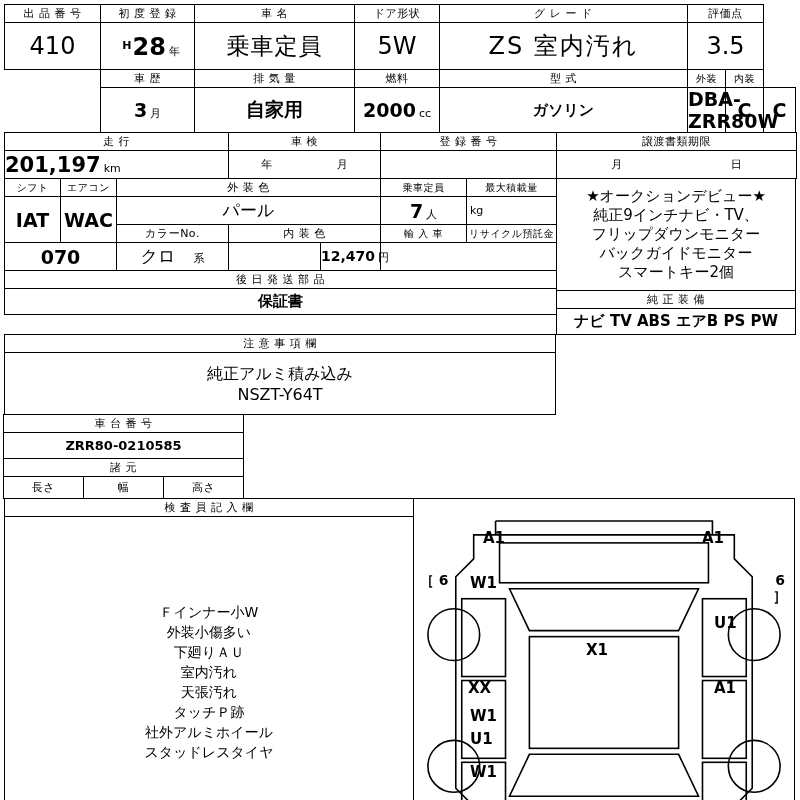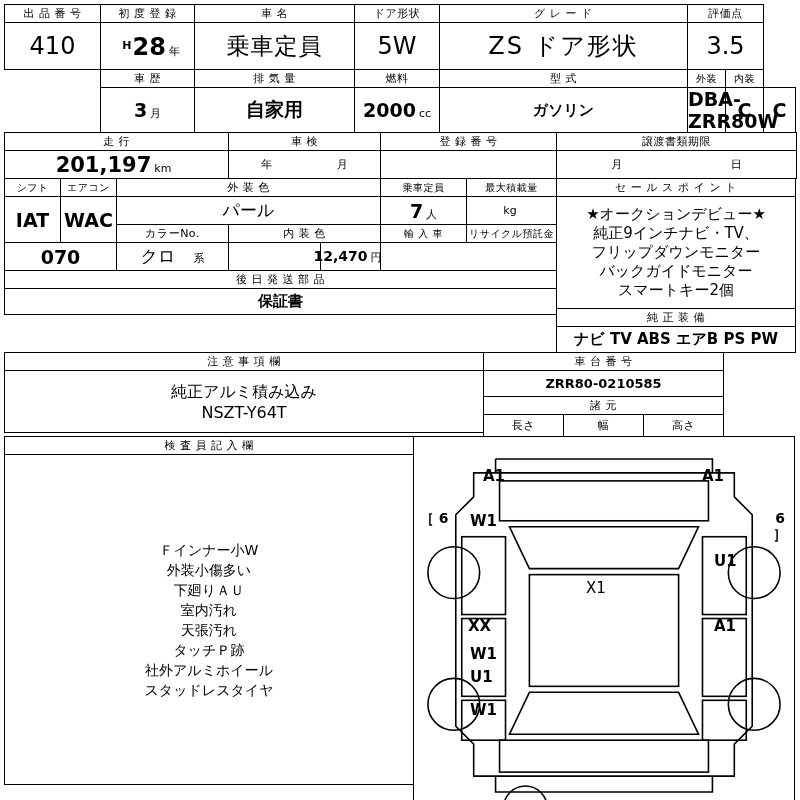--- a/index.html
+++ b/index.html
@@ -36,21 +36,21 @@
   .val-md { font-size: 17px; font-weight: bold; }
   .sml { font-size: 10px; font-weight: normal; }
   .nob { border: none !important; }
   .noleft { border-left: none !important; }
   .noright { border-right: none !important; }
   .l { text-align: left; padding-left: 5px; }
   .r { text-align: right; padding-right: 5px; }
 
   
   .flexrow { display: flex; align-items: baseline; justify-content: center; height: 100%; }
-  .flexrow.right { justify-content: center; padding-right: 6px; }
+  .flexrow.right { justify-content: flex-start; padding-right: 6px; }
   .unit { font-size: 11px; font-weight: normal; margin-left: 3px; }
 
   
   .block-body {
     text-align: left;
     padding: 2px 4px;
     font-size: 15px;
     font-weight: bold;
     line-height: 19px;
     vertical-align: top;
@@ -103,21 +103,21 @@
         </div>
       </td>
       <td class="noleft">
         <div class="flexrow" style="justify-content:flex-start;line-height:34px;margin-top:7px;">
           <span style="font-size:24px;font-weight:bold;">28</span>
           <span class="unit">年</span>
         </div>
       </td>
       <td class="val val-lg" style="font-size:23px;letter-spacing:1px;">乗車定員</td>
       <td class="val val-lg">5W</td>
-      <td class="val val-lg" style="letter-spacing:2px;">ZS ドア形状</td>
+      <td class="val val-lg" style="letter-spacing:2px;">ZS 室内汚れ</td>
       <td class="val val-lg" colspan="2">3.5</td>
     </tr>
     <tr>
       <td rowspan="2" class="nob" style="border:none"></td>
       <td class="lbl" colspan="2">車 歴</td>
       <td class="lbl">排 気 量</td>
       <td class="lbl">燃料</td>
       <td class="lbl">型 式</td>
       <td class="lbl sml">外装</td>
       <td class="lbl sml">内装</td>
@@ -251,23 +251,20 @@
         <td class="lbl" colspan="8">後 日 発 送 部 品</td>
       </tr>
       <tr style="height:26px">
         <td class="l" colspan="8" style="font-size:15px;font-weight:bold">保証書</td>
       </tr>
     </tbody>
       </table>
 
     <table class="grid" style="width:240px;float:left;margin-top:-1px;margin-left:-1px;">
       <tbody>
-          <tr>
-        <td class="lbl">セ ー ル ス ポ イ ン ト</td>
-      </tr>
       <tr>
         <td class="block-body" style="height:112px">
           <div>★オークションデビュー★</div>
           <div>純正9インチナビ・TV、</div>
           <div>フリップダウンモニター</div>
           <div>バックガイドモニター</div>
           <div>スマートキー2個</div>
         </td>
       </tr>
       <tr>
@@ -275,21 +272,21 @@
       </tr>
       <tr style="height:26px">
         <td style="font-size:15px;font-weight:bold">ナビ TV ABS エアB PS PW</td>
       </tr>
     </tbody>
       </table>
     <div style="clear:both"></div>
   </div>
 
   <div style="position:relative;">
-    <table class="grid" style="width:480px;float:left;margin-top:-1px;border-radius:18px;">
+    <table class="grid" style="width:552px;float:left;margin-top:-1px;border-radius:18px;">
       <tbody>
           <tr>
         <td class="lbl">注 意 事 項 欄</td>
       </tr>
       <tr>
         <td class="block-body" style="height:62px;font-size:16px;line-height:21px;">
           <div>純正アルミ積み込み</div>
           <div>NSZT-Y64T</div>
         </td>
       </tr>
@@ -385,21 +382,21 @@
                 <circle cx="112" cy="372" r="22"></circle>
               </g>
             </svg>
 
             <div style="position:absolute;left:69px;top:30px;font-size:15px;font-weight:bold;">A1</div>
             <div style="position:absolute;left:288px;top:30px;font-size:15px;font-weight:bold;">A1</div>
             <div style="position:absolute;left:56px;top:75px;font-size:15px;font-weight:bold;">W1</div>
             <div style="position:absolute;left:6px;top:73px;font-size:14px;font-weight:bold;">［ 6</div>
             <div style="position:absolute;left:352px;top:73px;font-size:14px;font-weight:bold;">6 ］</div>
             <div style="position:absolute;left:300px;top:115px;font-size:15px;font-weight:bold;">U1</div>
-            <div style="position:absolute;left:172px;top:142px;font-size:15px;font-weight:normal;">X1</div>
+            <div style="position:absolute;left:172px;top:142px;font-size:15px;font-weight:bold;">X1</div>
             <div style="position:absolute;left:54px;top:180px;font-size:15px;font-weight:bold;">XX</div>
             <div style="position:absolute;left:300px;top:180px;font-size:15px;font-weight:bold;">A1</div>
             <div style="position:absolute;left:56px;top:208px;font-size:15px;font-weight:bold;">W1</div>
             <div style="position:absolute;left:56px;top:231px;font-size:15px;font-weight:bold;">U1</div>
             <div style="position:absolute;left:56px;top:264px;font-size:15px;font-weight:bold;">W1</div>
 
           </div>
         </td>
       </tr>
     </tbody>

